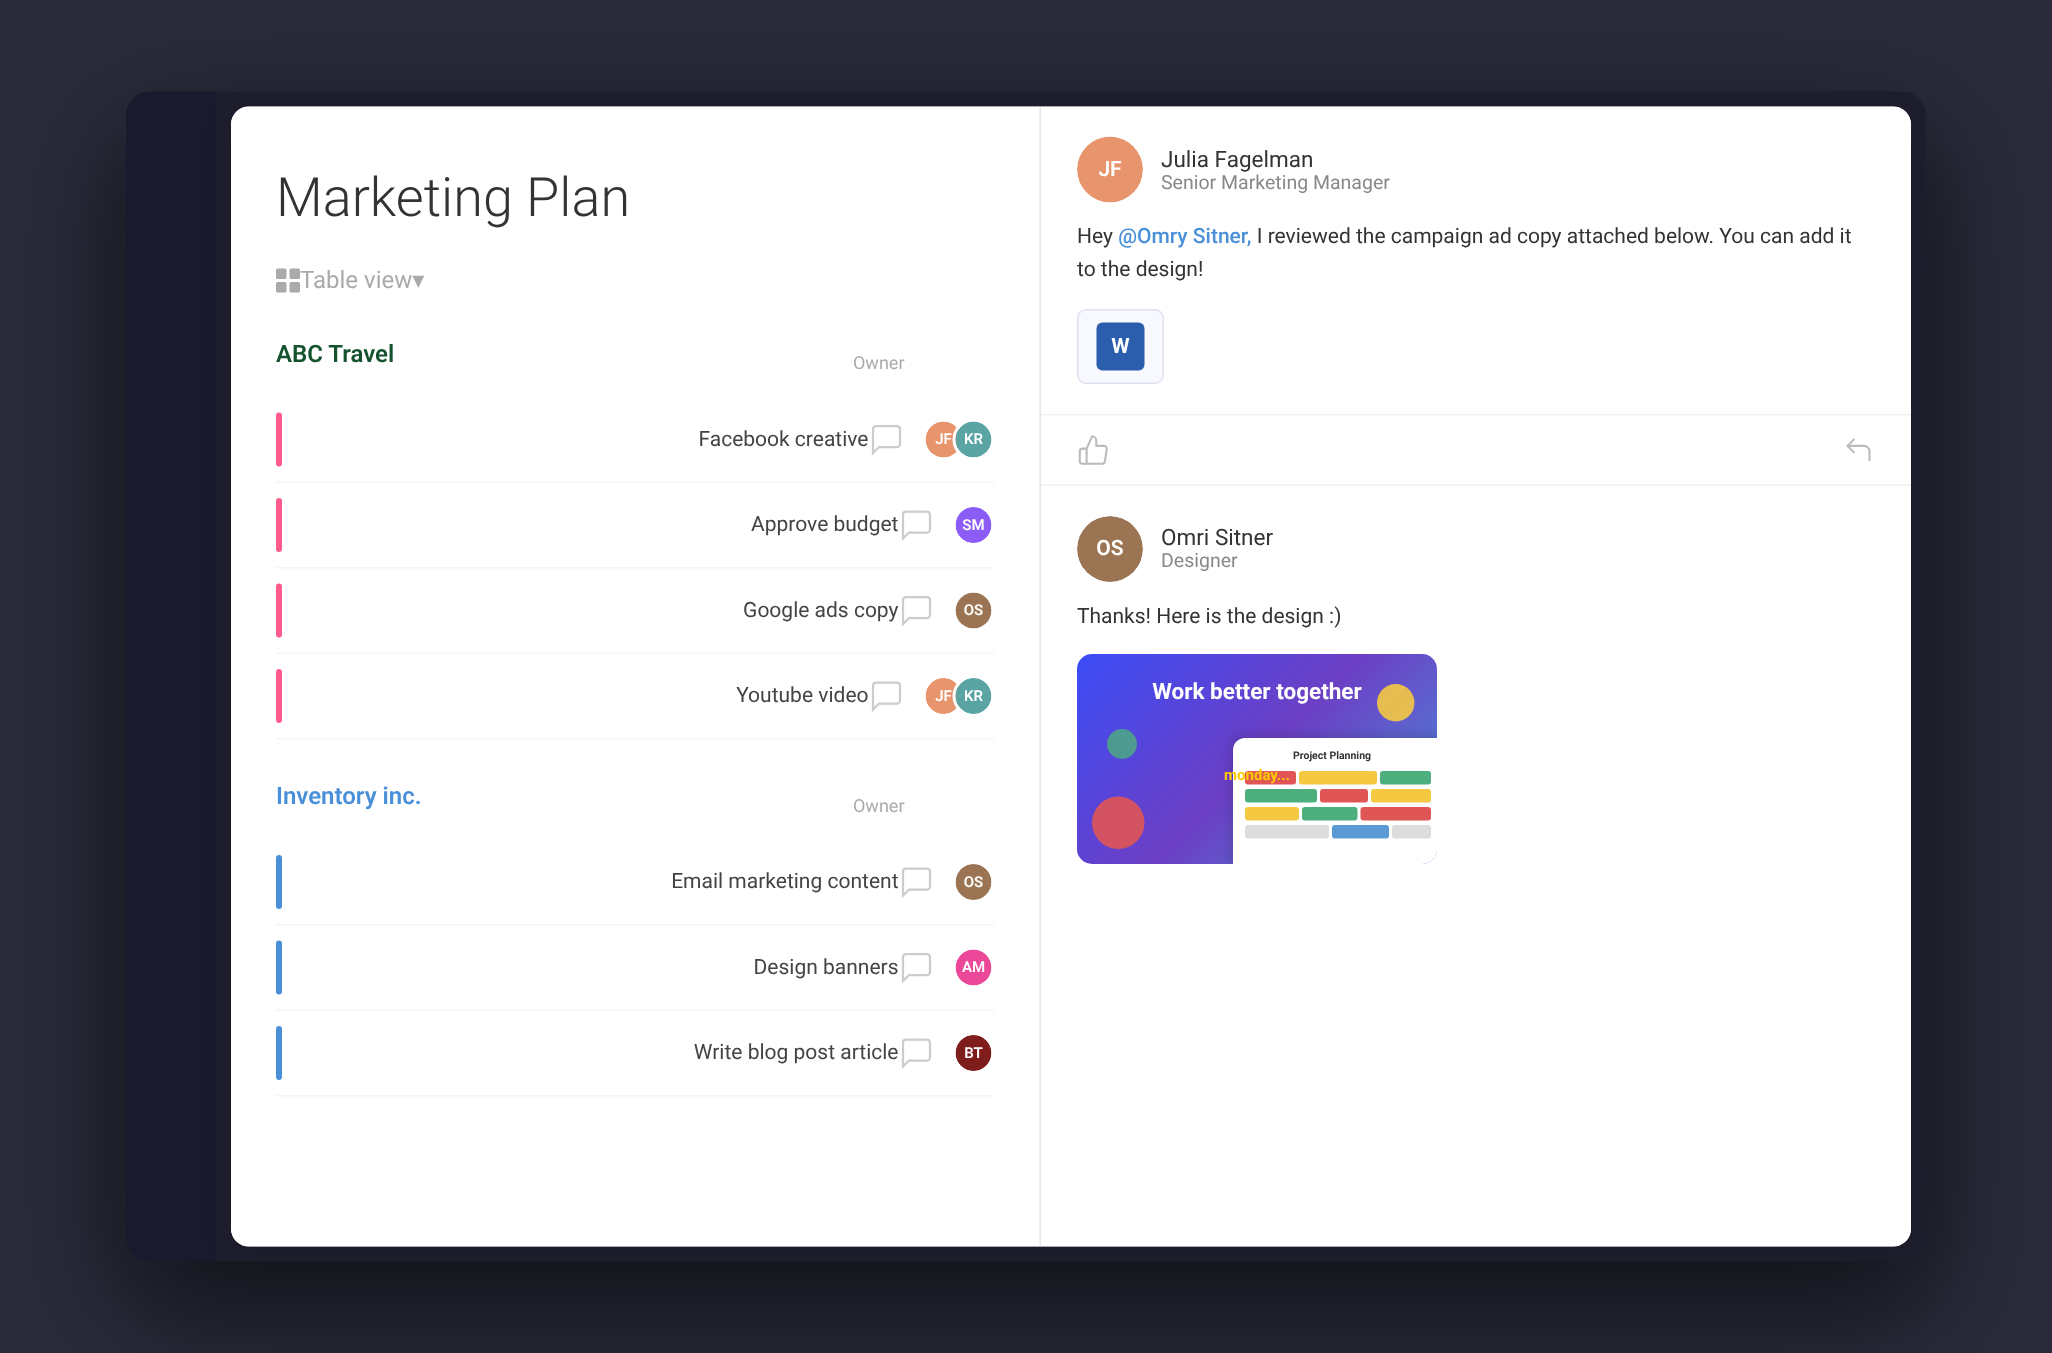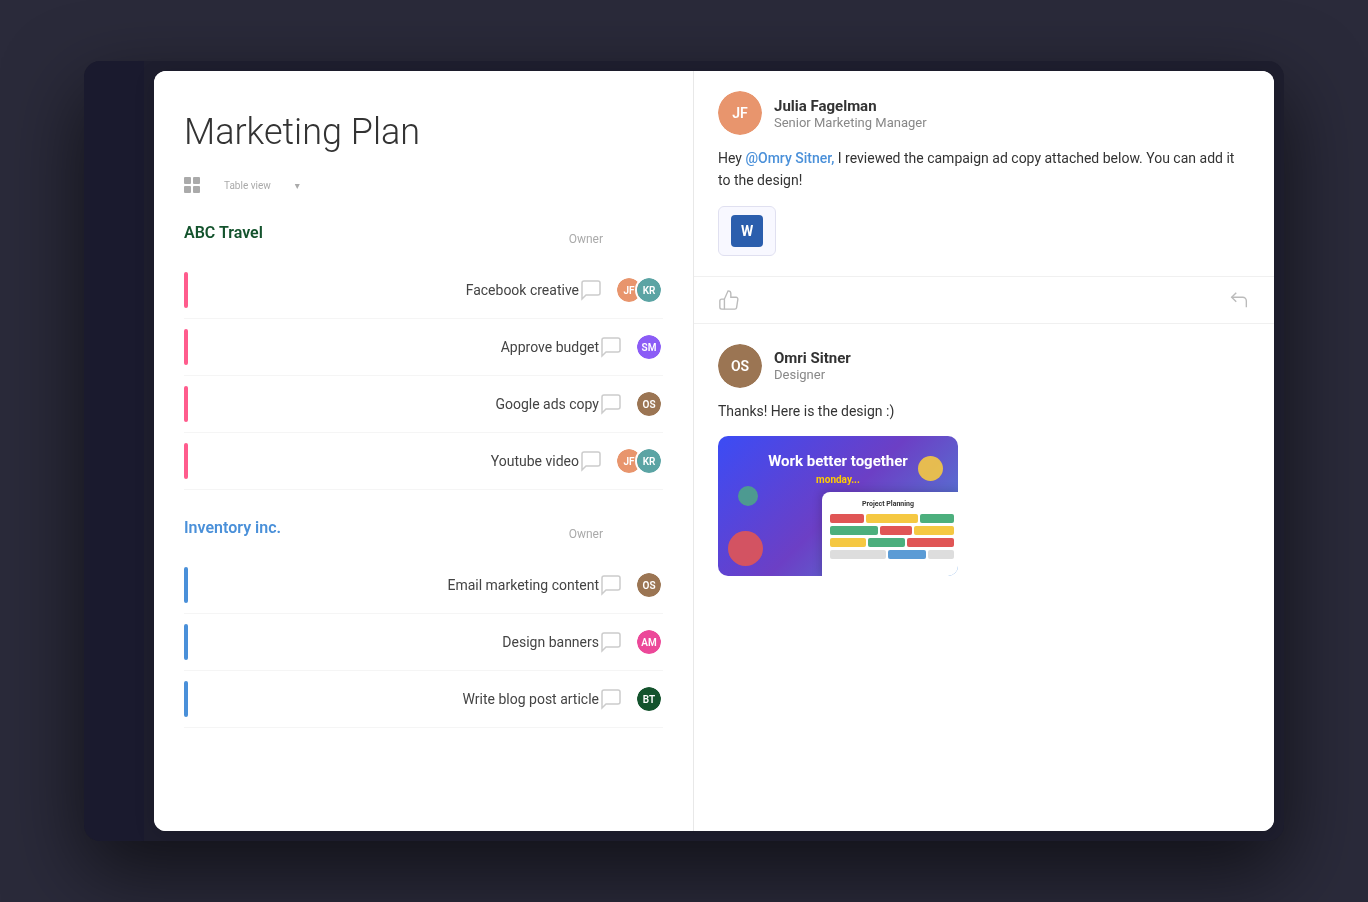--- a/index.html
+++ b/index.html
@@ -53,23 +53,23 @@
     .page-title {
       font-size: 36px;
       font-weight: 300;
       color: #333;
       margin-bottom: 24px;
     }
 
     .view-selector {
       display: flex;
       align-items: center;
-      gap: 24px;
+      gap: 0;
       color: #aaa;
-      font-size: 10px;
+      font-size: 16px;
       margin-bottom: 30px;
       cursor: pointer;
     }
 
     .view-selector .grid-icon {
       width: 16px;
       height: 16px;
       display: grid;
       grid-template-columns: 1fr 1fr;
       gap: 2px;
@@ -171,21 +171,21 @@
       font-weight: 600;
       color: white;
     }
 
     
     .av-orange { background: #e8956d; }
     .av-teal { background: #5ba4a4; }
     .av-purple { background: #8b5cf6; }
     .av-brown { background: #9b7553; }
     .av-pink { background: #ec4899; }
-    .av-blue { background: #14532d; }
+    .av-blue { background: #7f1d1d; }
 
     
     .right-panel {
       flex: 1;
       display: flex;
       flex-direction: column;
       background: white;
       position: relative;
     }
 
@@ -241,21 +241,21 @@
       overflow: hidden;
     }
 
     .sender-info {
       display: flex;
       flex-direction: column;
     }
 
     .sender-name {
       font-size: 15px;
-      font-weight: 700;
+      font-weight: 400;
       color: #333;
     }
 
     .sender-role {
       font-size: 13px;
       color: #888;
     }
 
     .message-text {
       font-size: 14px;
@@ -330,20 +330,21 @@
       overflow: hidden;
       width: 240px;
       height: 140px;
       background: linear-gradient(135deg, #3b4cf5 0%, #6c3fc5 50%, #4a90d9 100%);
       position: relative;
       display: flex;
       flex-direction: column;
       align-items: center;
       justify-content: flex-start;
       padding-top: 16px;
+      gap: 38px;
     }
 
     .design-preview-title {
       color: white;
       font-size: 15px;
       font-weight: 700;
       text-align: center;
       z-index: 2;
     }
 

